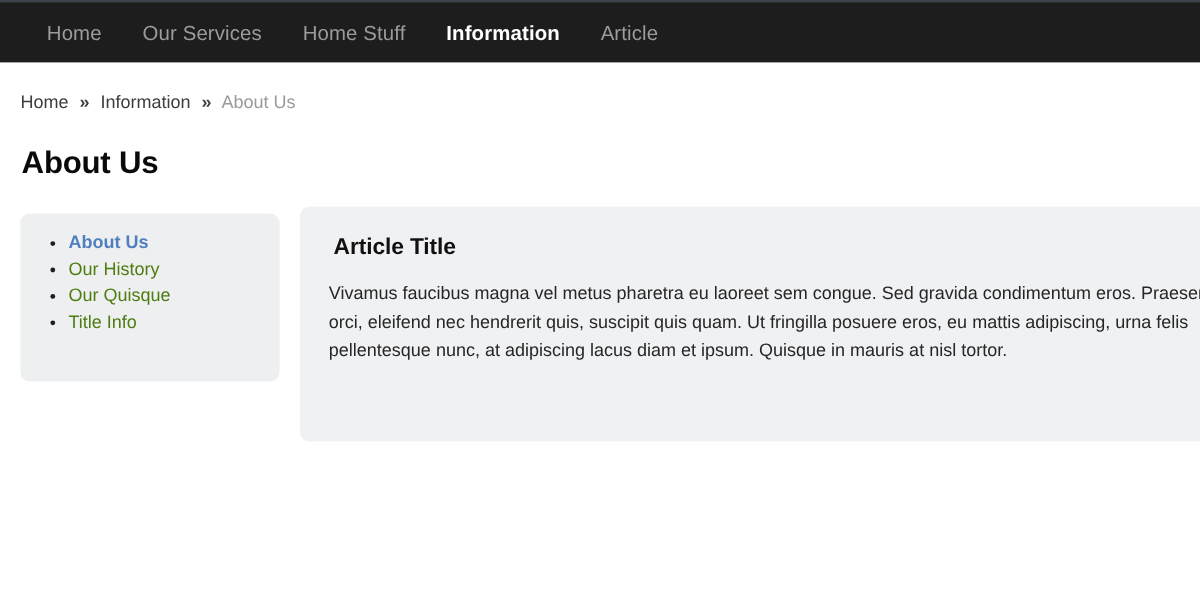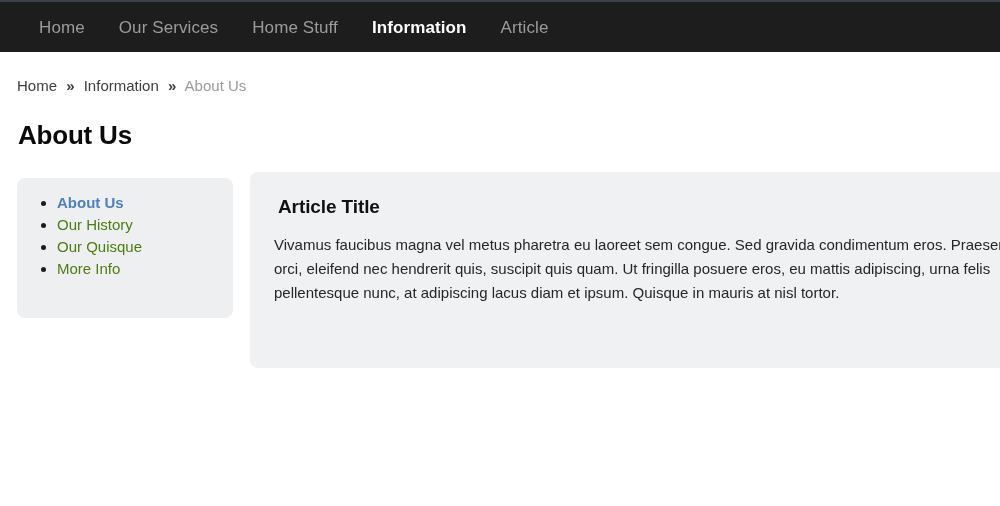--- a/index.html
+++ b/index.html
@@ -168,21 +168,21 @@
     <li class="current">
       <a>About Us</a>
     </li>
     <li>
       <a>Our History</a>
     </li>
     <li>
       <a>Our Quisque</a>
     </li>
     <li>
-      <a>More Info</a>
+      <a>Title Info</a>
     </li>
   </ul>
 </aside>
 
 <section id="article">
   <h2 id="article-title">Article Title</h2>
   <p id="article-body">Vivamus faucibus magna vel metus pharetra eu laoreet sem congue. Sed gravida condimentum eros. Praesent ante orci, eleifend nec hendrerit quis, suscipit quis quam. Ut fringilla posuere eros, eu mattis adipiscing, urna felis pellentesque nunc, at adipiscing lacus diam et ipsum. Quisque in mauris at nisl tortor.</p>
 </section>
 
 </body></html>

